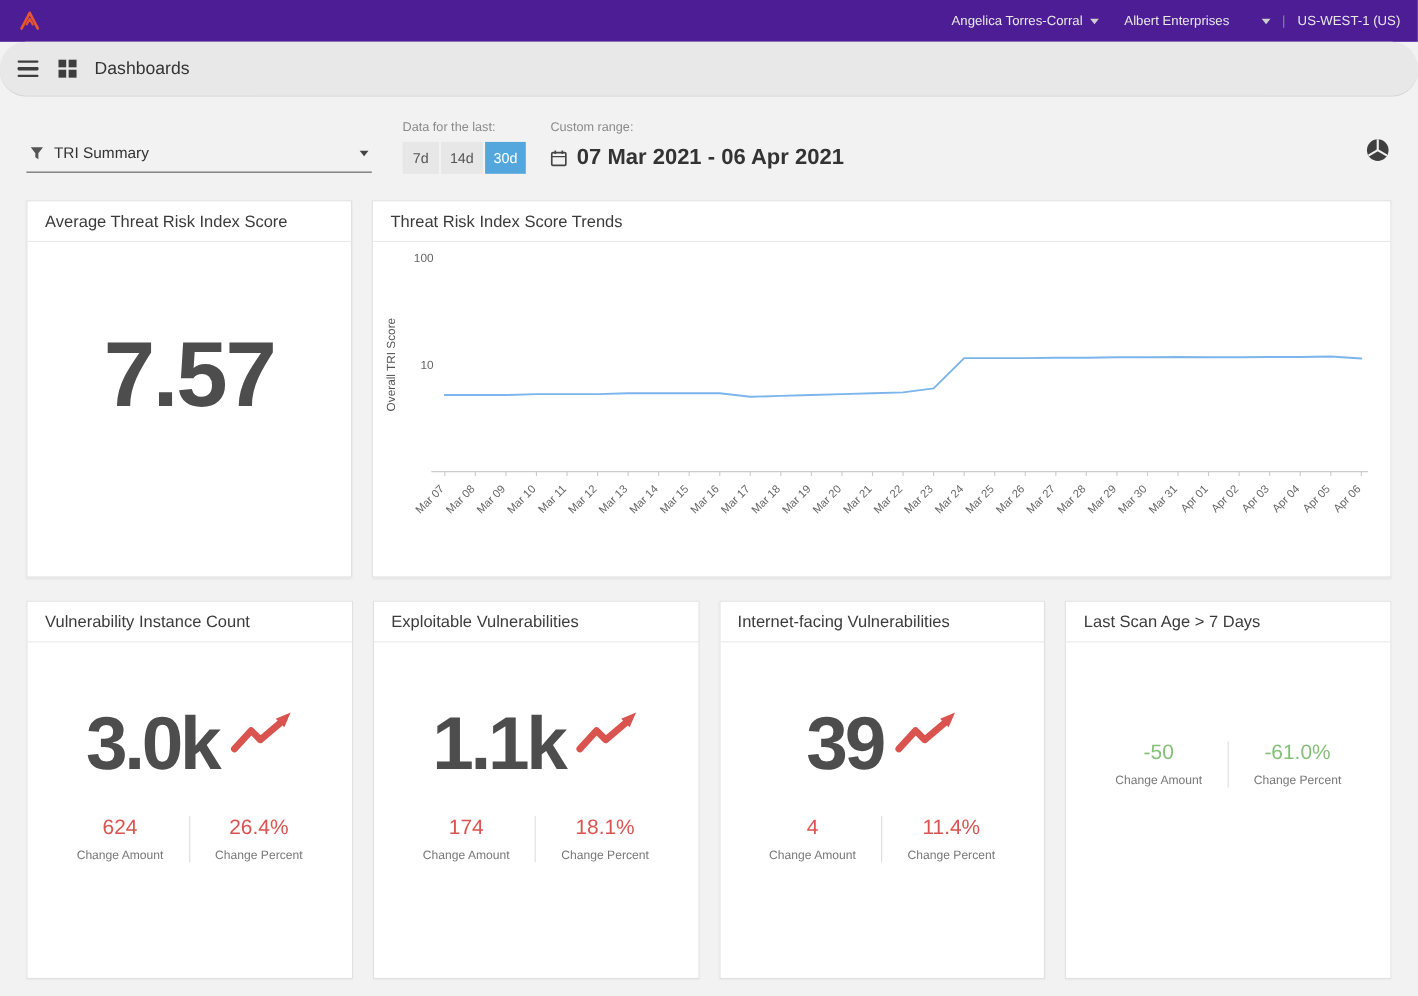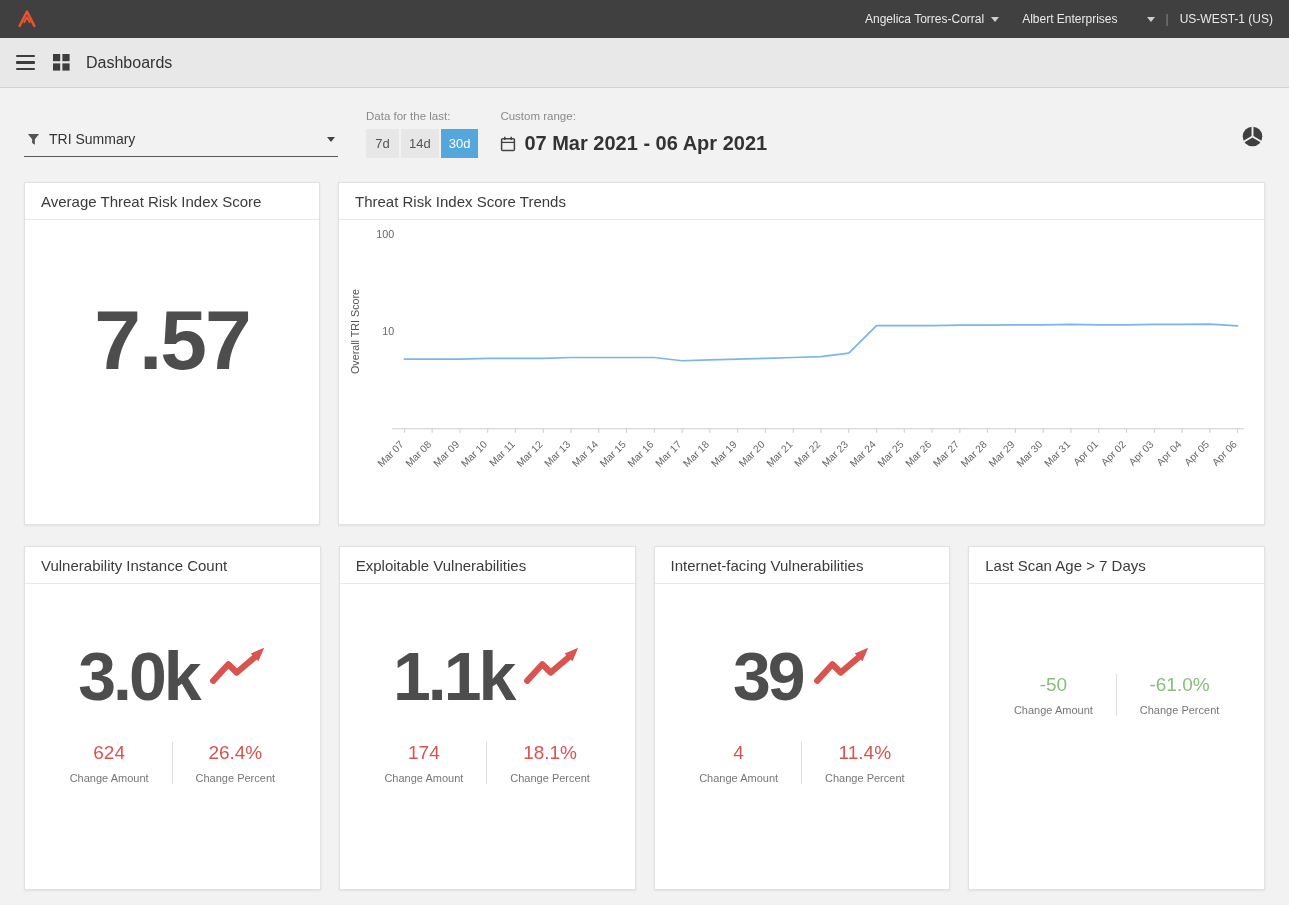--- a/index.html
+++ b/index.html
@@ -5,36 +5,36 @@
   * { box-sizing: border-box; margin: 0; padding: 0; }
   html,body { width: 1289px; height: 905px; overflow: hidden; }
   body {
     font-family: "Liberation Sans", sans-serif;
     background: #f2f2f2;
     color: #333;
   }
 
   
   .topbar {
-    height: 38px; background: #404040; display: flex; align-items: center;
+    height: 38px; background: #4c1d95; display: flex; align-items: center;
     padding: 0 16px; color: #e9e9e9;
   }
   .logo { display: flex; align-items: center; cursor: pointer; }
   .topbar-right { margin-left: auto; display: flex; align-items: center; gap: 9px; font-size: 12px; }
   .menu-group { display: flex; align-items: center; gap: 7px; cursor: pointer; }
   .caret-light {
     width: 0; height: 0; border-left: 4.5px solid transparent;
     border-right: 4.5px solid transparent; border-top: 5px solid #cfcfcf;
   }
   .top-divider { color: #8a8a8a; margin: 0 2px; }
 
   
   .appheader {
     height: 50px; background: #e8e8e8; border-bottom: 1px solid #d3d3d3;
-    display: flex; align-items: center; padding: 16px 14px; gap: 16px;
+    display: flex; align-items: center; padding: 16px 14px; gap: 16px; border-radius: 24px;
   }
   .hamburger { display: flex; flex-direction: column; gap: 4px; cursor: pointer; padding: 4px 2px; }
   .hamburger span { width: 19px; height: 2.5px; background: #3d3d3d; border-radius: 1px; }
   .grid-icon { cursor: pointer; display: flex; }
   .page-title { font-size: 16px; color: #333; }
 
   
   .content { padding: 22px 24px 0 24px; }
 
   .filter-row { display: flex; align-items: flex-start; margin-bottom: 24px; }

